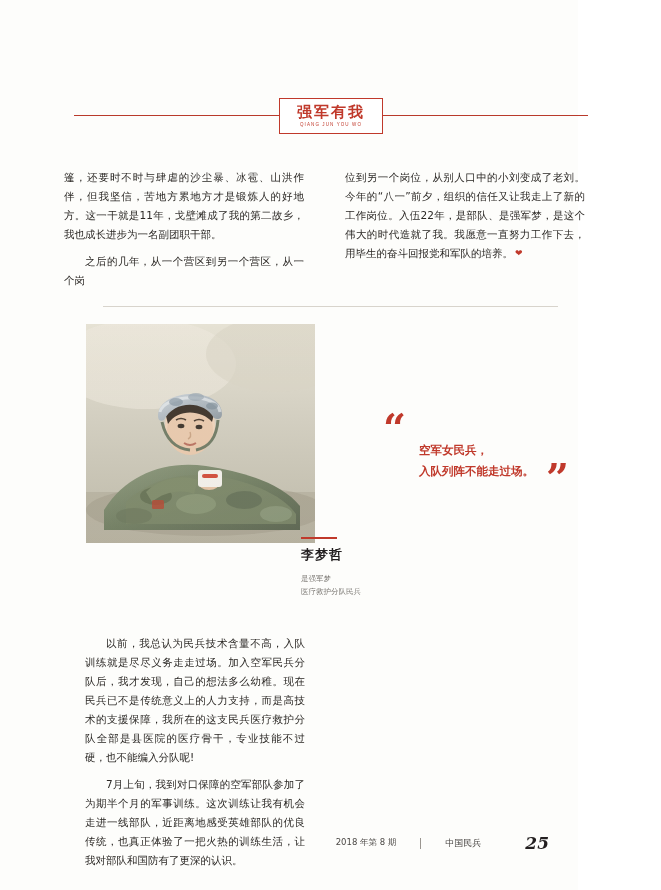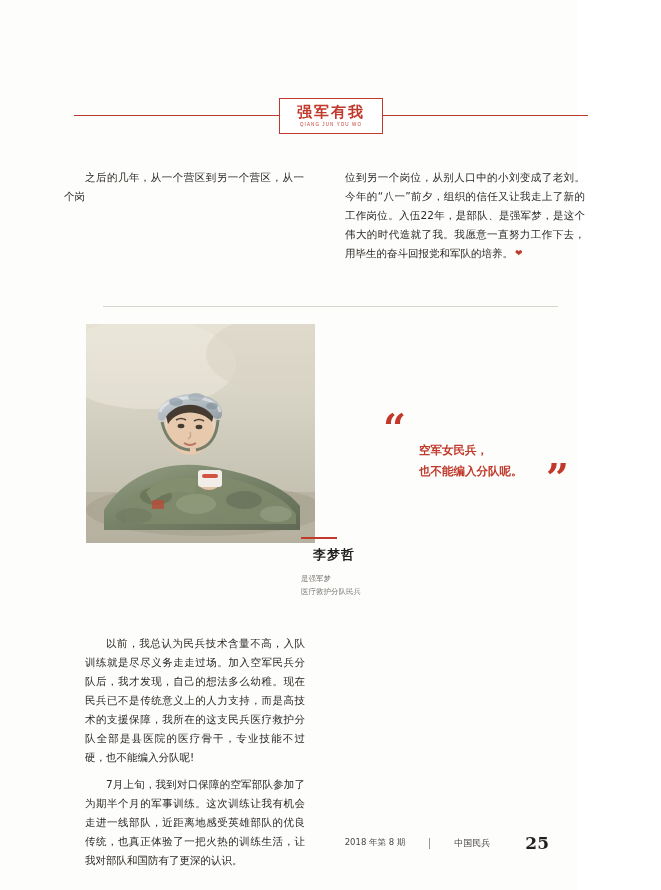--- a/index.html
+++ b/index.html
@@ -158,21 +158,20 @@
     height: 2px;
     background: #c0392b;
     margin-bottom: 7px;
   }
   .byline .name {
     font-size: 13px;
     font-weight: bold;
     color: #231f20;
     letter-spacing: 1px;
     font-family: "DejaVu Sans", "Liberation Sans", sans-serif;
-    margin-left: 12px;
   }
   .byline .affil {
     margin-top: 8px;
     font-size: 7.5px;
     color: #7d7a75;
     line-height: 13px;
     font-family: "DejaVu Sans", "Liberation Sans", sans-serif;
   }
 
   
@@ -197,38 +196,40 @@
   .footer .mag {
     font-size: 9px;
     color: #4a4744;
     font-family: "DejaVu Sans", "Liberation Sans", sans-serif;
   }
   .footer .pageno {
     font-size: 17px;
     font-weight: bold;
     color: #231f20;
     font-family: "DejaVu Serif", serif;
-    margin-left: 11px;
+    margin-left: 20px;
+    font-style: italic;
   }
 </style>
 </head>
 <body>
 
 <div class="page">
 
   <div class="masthead">
     <div class="rule left"></div>
     <div class="rule right"></div>
     <div class="logo-box">
       <div class="logo-cn">强军有我</div>
       <div class="logo-en">QIANG JUN YOU WO</div>
     </div>
   </div>
 
   <div class="col" id="col-top-left">
+    <p>篷，还要时不时与肆虐的沙尘暴、冰雹、山洪作伴，但我坚信，苦地方累地方才是锻炼人的好地方。这一干就是11年，戈壁滩成了我的第二故乡，我也成长进步为一名副团职干部。</p>
     <p class="indent">之后的几年，从一个营区到另一个营区，从一个岗</p>
   </div>
 
   <div class="col" id="col-top-right">
     <p><span>位到另一个岗位，从别人口中的小刘变成了老刘。今年的“八一”前夕，组织的信任又让我走上了新的工作岗位。入伍22年，是部队、是强军梦，是这个伟大的时代造就了我。我愿意一直努力工作下去，用毕生的奋斗回报党和军队的培养。</span><span class="heart">❤</span></p>
   </div>
 
   <div class="mid-divider"></div>
 
   <div class="photo">
@@ -303,21 +304,21 @@
       <rect x="66" y="176" width="12" height="9" rx="1.5" fill="#b8452f" opacity="0.8"></rect>
 
       <rect width="229" height="219" fill="url(#bg)" opacity="0.06"></rect>
     </svg>
   </div>
 
   <div class="quote-mark" id="quote-open">“</div>
   <div class="quote-mark" id="quote-close">”</div>
   <div class="quote-text">
     <div>空军女民兵，</div>
-    <div>也不能编入分队呢。</div>
+    <div>入队列阵不能走过场。</div>
   </div>
 
   <div class="byline">
     <div class="bar"></div>
     <div class="name">李梦哲</div>
     <div class="affil">
       <div>是强军梦</div>
       <div>医疗救护分队民兵</div>
     </div>
   </div>

